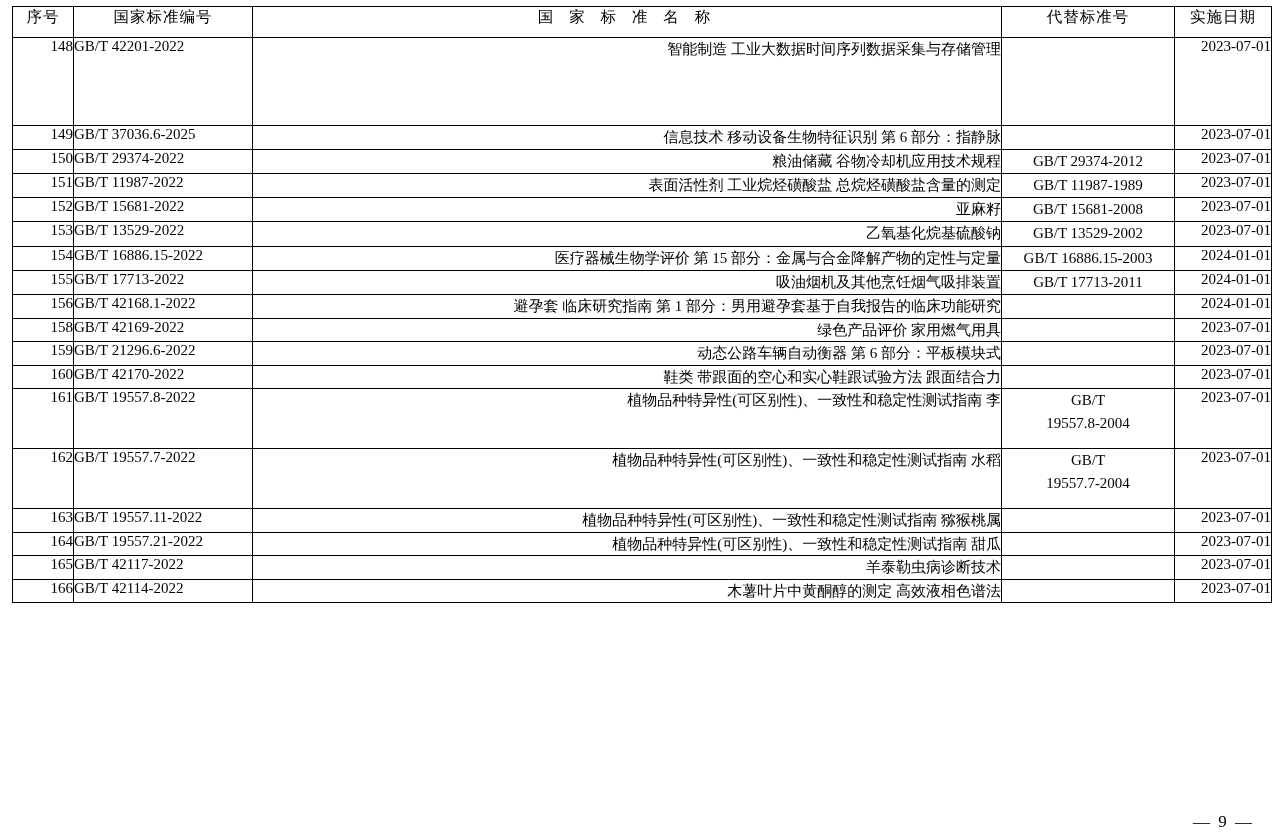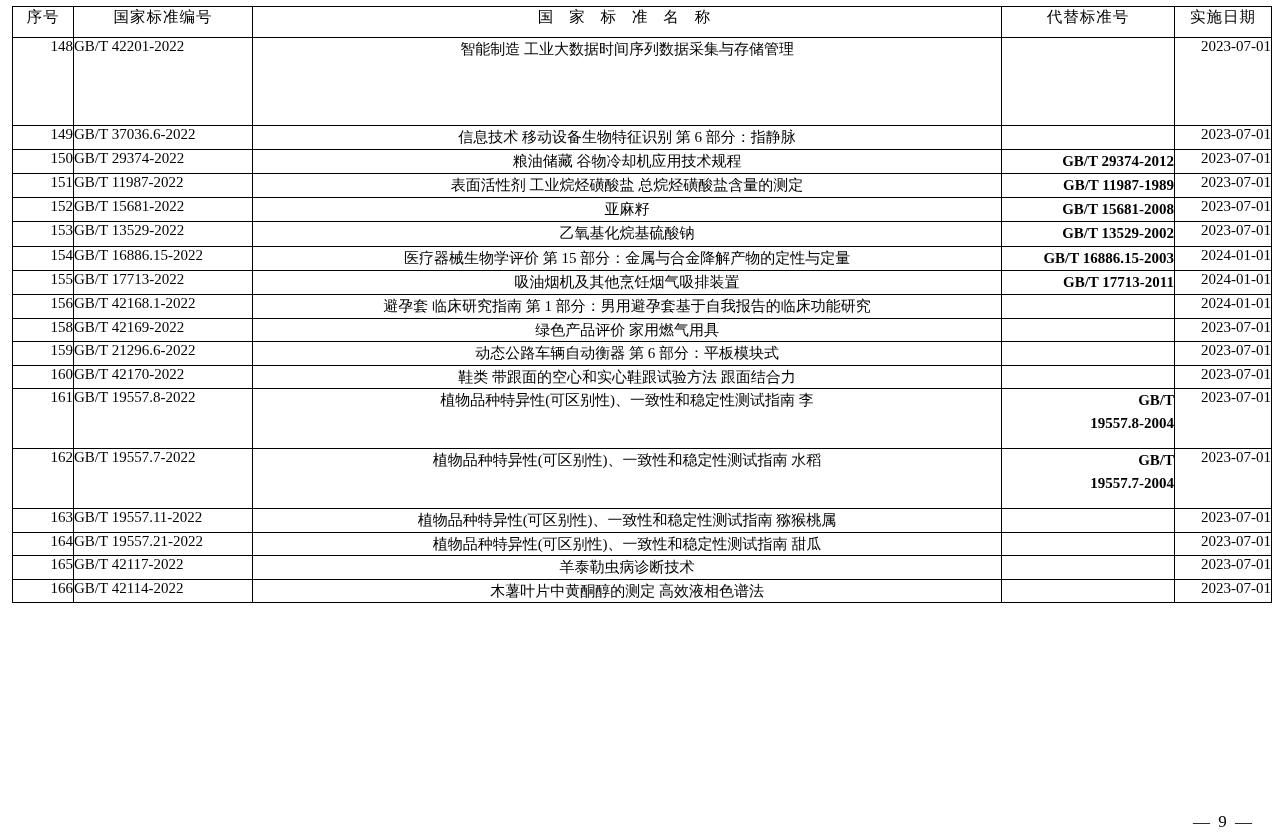--- a/index.html
+++ b/index.html
@@ -55,29 +55,28 @@
     text-align: right;
     padding: 5px 11px 4px 0;
     white-space: nowrap;
   }
   td.c-code {
     text-align: left;
     padding: 5px 0 4px 12px;
     white-space: nowrap;
   }
   td.c-name {
-    text-align: center;
+    text-align: right;
     padding: 5px 4px 4px 10px;
     line-height: 1.5;
   }
   td.c-rep {
-    text-align: right;
+    text-align: center;
     padding: 5px 4px 4px 12px;
     line-height: 1.55;
-    font-weight: bold;
   }
   td.c-date {
     text-align: right;
     padding: 5px 10px 4px 0;
     white-space: nowrap;
   }
   .rep-wrap { display: block; }
   .rep-line2 { display: block; }
 
   .tall-1 { height: 88px; padding-left: 39px; }
@@ -120,21 +119,21 @@
           <td class="c-seq">148</td>
           <td class="c-code">GB/T 42201-2022</td>
           <td class="c-name">智能制造 工业大数据时间序列数据采集与存储管理</td>
           <td class="c-rep">
             <span class="rep-wrap"></span>
           </td>
           <td class="c-date">2023-07-01</td>
         </tr>
         <tr>
           <td class="c-seq">149</td>
-          <td class="c-code">GB/T 37036.6-2022</td>
+          <td class="c-code">GB/T 37036.6-2025</td>
           <td class="c-name">信息技术 移动设备生物特征识别 第 6 部分：指静脉</td>
           <td class="c-rep">
             <span class="rep-wrap"></span>
           </td>
           <td class="c-date">2023-07-01</td>
         </tr>
         <tr>
           <td class="c-seq">150</td>
           <td class="c-code">GB/T 29374-2022</td>
           <td class="c-name">粮油储藏 谷物冷却机应用技术规程</td>

